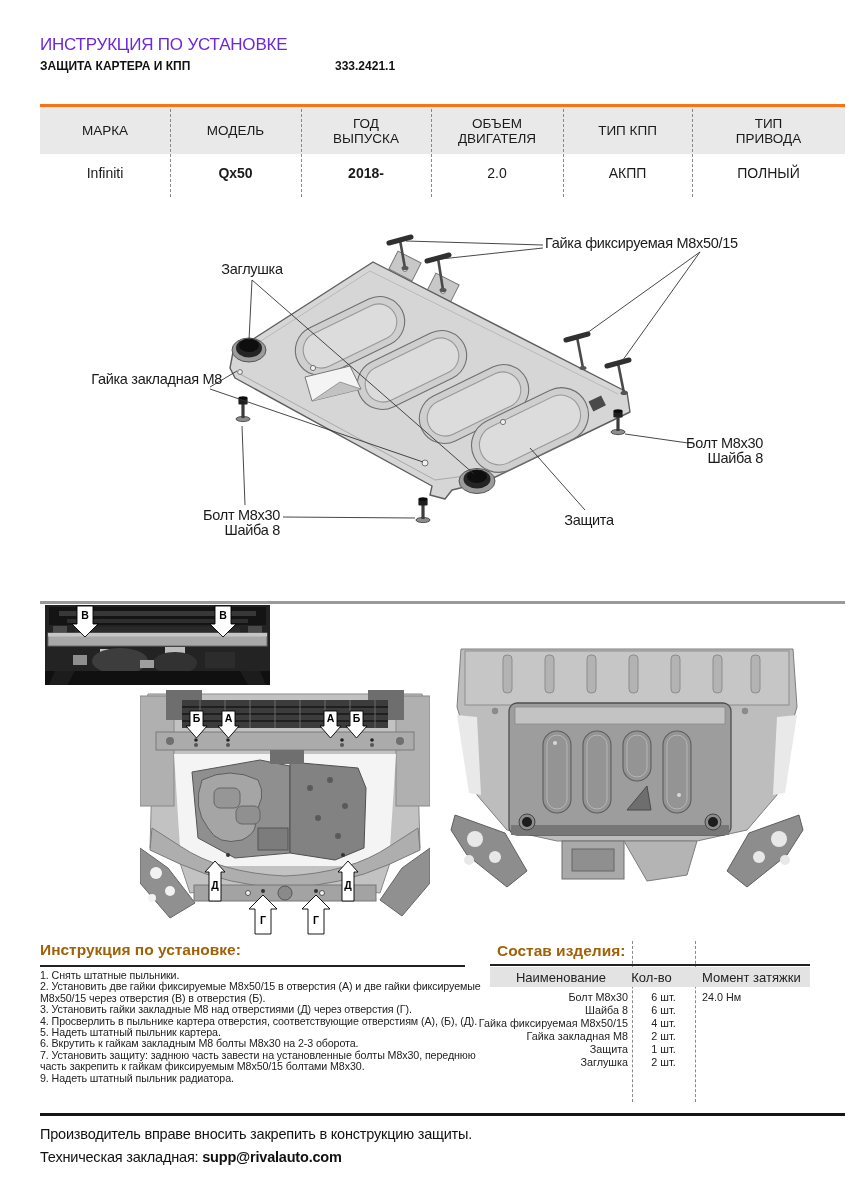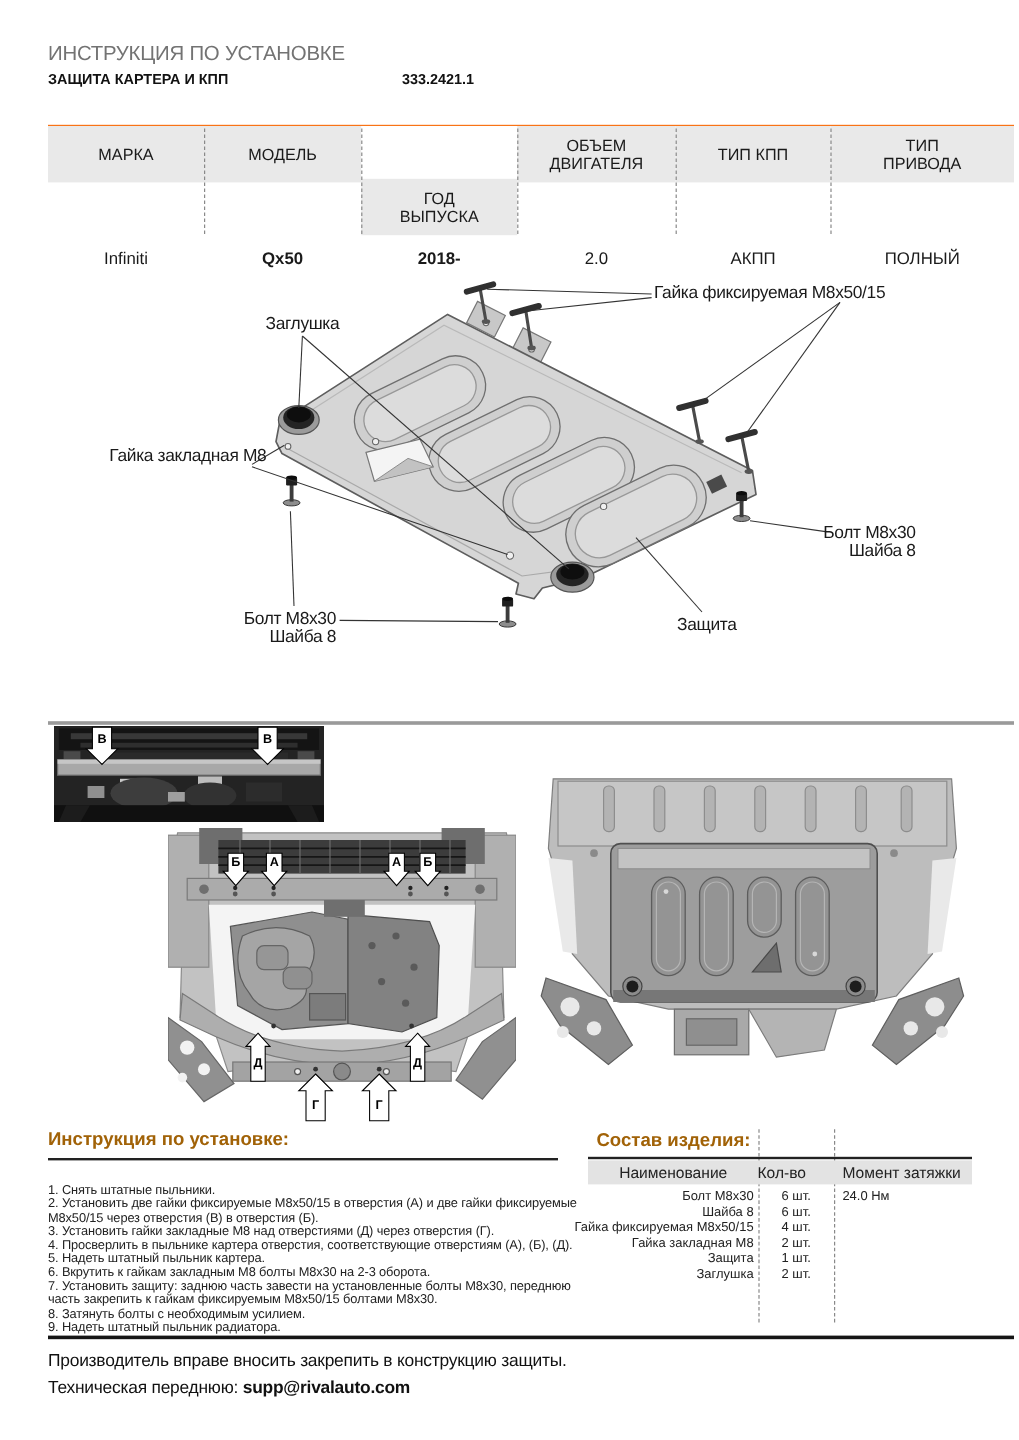--- a/index.html
+++ b/index.html
@@ -1,23 +1,23 @@
 <!DOCTYPE html>
 <html><head>
 <meta charset="utf-8">
 <style>
   html,body{margin:0;padding:0;background:#fff;}
   body{width:849px;height:1200px;position:relative;font-family:"Liberation Sans",sans-serif;color:#1a1a1a;overflow:hidden;}
   .abs{position:absolute;}
   
-  .doc-type{font-size:17px;letter-spacing:-0.2px;color:#737373;}
+  .doc-type{font-size:17px;letter-spacing:-0.2px;color:#6d28d9;}
   .product-row{font-size:12px;font-weight:bold;color:#111;white-space:nowrap;}
   .part-number{position:absolute;left:295px;top:0;font-weight:bold;}
   
-  .spec{width:805px;border-top:1px solid #f97316;}
+  .spec{width:805px;border-top:3px solid #f97316;}
   .spec-row{display:flex;}
   .spec-th{background:#e9e9e9;height:47px;display:flex;align-items:center;justify-content:center;text-align:center;font-size:13.5px;line-height:15px;white-space:pre-line;}
   .spec-td{height:37px;display:flex;align-items:center;justify-content:center;font-size:14px;}
   .dash-v{position:absolute;border-left:1.5px dashed #898989;width:0;}
   
   .sec-title{font-size:15.5px;font-weight:bold;color:#a16207;}
   .rule{background:#222;height:2px;}
   .steps{font-size:10.7px;line-height:11.4px;letter-spacing:-0.1px;color:#222;}
   .steps div{margin:0;}
   .comp-band{background:#e3e3e3;}
@@ -40,21 +40,21 @@
   <div class="product-row" style="position:relative;margin-top:4px;">
     <span>ЗАЩИТА КАРТЕРА И КПП</span>
     <span class="part-number">333.2421.1</span>
   </div>
 </div>
 
 <div class="abs spec" style="left:40px;top:104px;">
   <div class="spec-row">
     <div class="spec-th" style="width:130px;">МАРКА</div>
     <div class="spec-th" style="width:131px;">МОДЕЛЬ</div>
-    <div class="spec-th" style="width:130px;margin-top:44px;">ГОД
+    <div class="spec-th" style="width:130px;">ГОД
 ВЫПУСКА</div>
     <div class="spec-th" style="width:132px;">ОБЪЕМ
 ДВИГАТЕЛЯ</div>
     <div class="spec-th" style="width:129px;">ТИП КПП</div>
     <div class="spec-th" style="width:153px;">ТИП
 ПРИВОДА</div>
   </div>
   <div class="spec-row">
     <div class="spec-td" style="width:130px;">Infiniti</div>
     <div class="spec-td" style="width:131px;font-weight:bold;">Qx50</div>
@@ -397,29 +397,28 @@
     <circle cx="338" cy="215" r="5" fill="#e8e8e8"></circle>
 
   <rect x="115" y="196" width="62" height="38" fill="#a9a9a9" stroke="#6f6f6f"></rect>
   <rect x="125" y="204" width="42" height="22" fill="#8f8f8f" stroke="#666"></rect>
   <path d="M177,196 L250,196 L240,230 L200,236 Z" fill="#b4b4b4" stroke="#7c7c7c"></path>
 </svg>
 
 <div class="abs" style="left:40px;top:941px;width:443px;">
   <div class="sec-title">Инструкция по установке:</div>
   <div class="rule" style="width:425px;margin-top:6px;"></div>
-  <div class="steps" style="margin-top:20px;">
+  <div class="steps" style="margin-top:3px;">
     <div>1. Снять штатные пыльники.</div>
     <div>2. Установить две гайки фиксируемые М8х50/15 в отверстия (А) и две гайки фиксируемые М8х50/15 через отверстия (В) в отверстия (Б).</div>
     <div>3. Установить гайки закладные М8 над отверстиями (Д) через отверстия (Г).</div>
     <div>4. Просверлить в пыльнике картера отверстия, соответствующие отверстиям (А), (Б), (Д).</div>
     <div>5. Надеть штатный пыльник картера.</div>
     <div>6. Вкрутить к гайкам закладным М8 болты М8х30 на 2-3 оборота.</div>
     <div>7. Установить защиту: заднюю часть завести на установленные болты М8х30, переднюю часть закрепить к гайкам фиксируемым М8х50/15 болтами М8х30.</div>
-    <div>8. Затянуть болты с необходимым усилием.</div>
     <div>9. Надеть штатный пыльник радиатора.</div>
   </div>
 </div>
 
 <div class="abs" style="left:478px;top:941px;width:371px;height:165px;">
   <div class="dash-v" style="left:154px;top:0;height:161px;"></div>
   <div class="dash-v" style="left:217px;top:0;height:161px;"></div>
   <div class="sec-title abs" style="left:19px;top:1px;">Состав изделия:</div>
   <div class="rule abs" style="left:12px;top:23px;width:320px;"></div>
   <div class="comp-band abs" style="left:12px;top:26px;width:320px;height:20px;"></div>
@@ -443,15 +442,15 @@
   <div class="comp-cell abs right" style="left:-60px;top:102px;width:210px;">Защита</div>
   <div class="comp-cell abs center" style="left:154px;top:102px;width:63px;">1 шт.</div>
 
   <div class="comp-cell abs right" style="left:-60px;top:115px;width:210px;">Заглушка</div>
   <div class="comp-cell abs center" style="left:154px;top:115px;width:63px;">2 шт.</div>
 </div>
 
 <div class="abs" style="left:40px;top:1113px;width:805px;height:3px;background:#151515;"></div>
 <div class="abs footer-text" style="left:40px;top:1126px;">Производитель вправе вносить закрепить в конструкцию защиты.</div>
 <div class="abs footer-text" style="left:40px;top:1149px;">
-  <span>Техническая переднюю:</span>
+  <span>Техническая закладная:</span>
   <span class="bold">supp@rivalauto.com</span>
 </div>
 
 </body></html>

